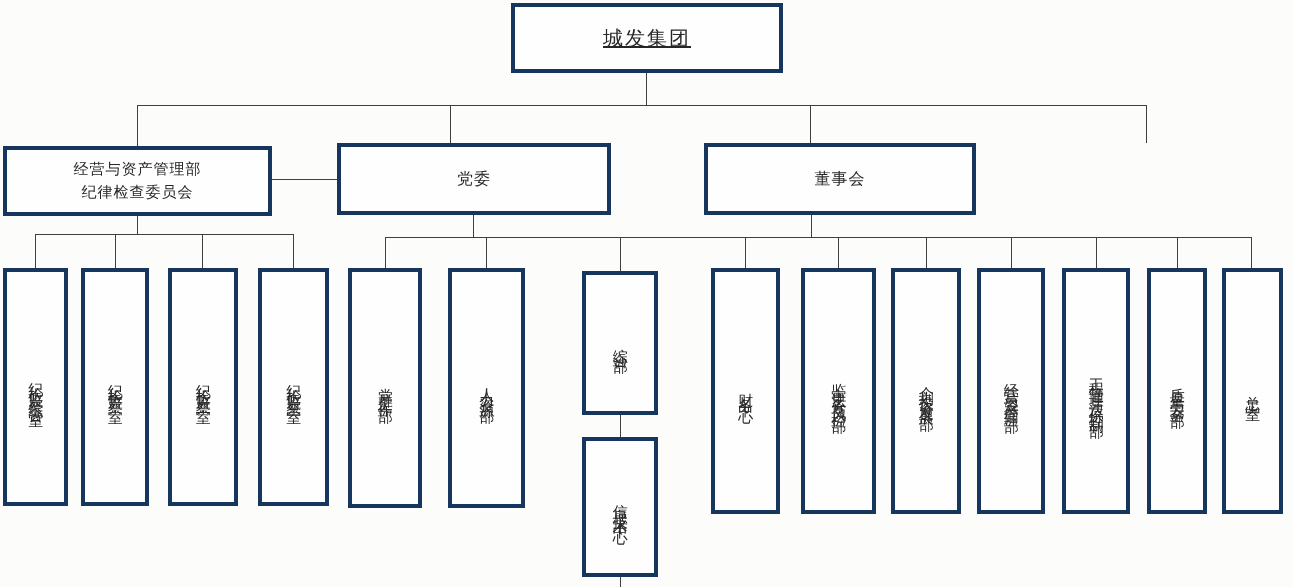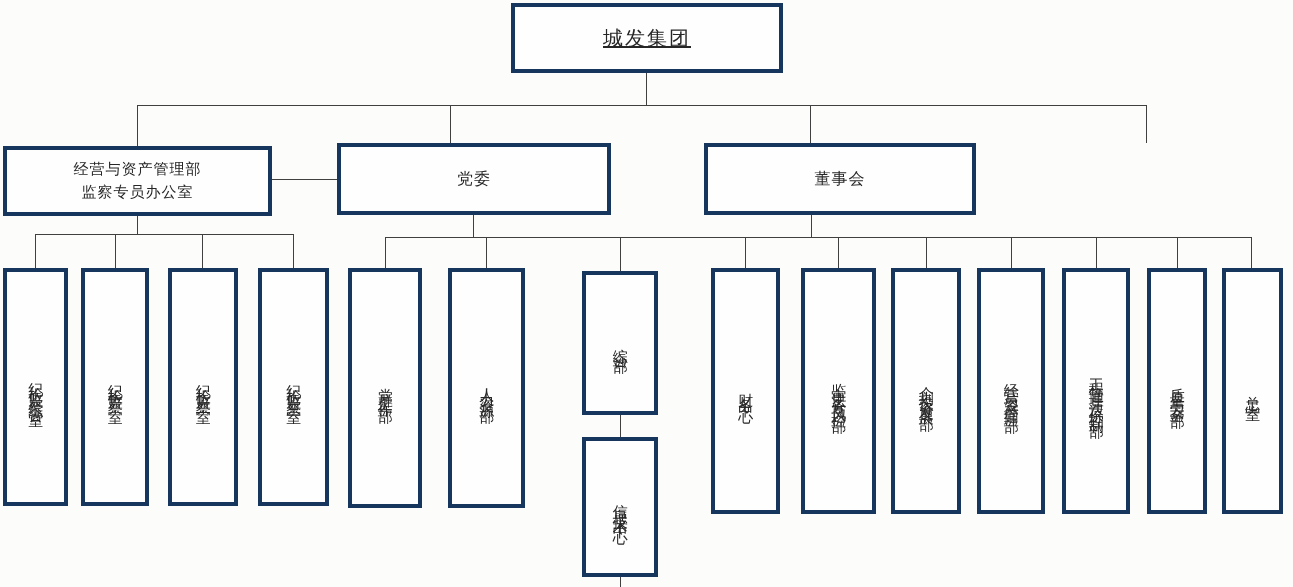--- a/index.html
+++ b/index.html
@@ -75,21 +75,21 @@
 
   <div class="cl v" style="left:620px;top:415px;height:22px"></div>
   <div class="cl v" style="left:620px;top:577px;height:10px"></div>
 
   <div class="node lvl1" style="left:511px;top:3px;width:272px;height:70px">
     <span>城发集团</span>
   </div>
 
   <div class="node two-line" style="left:3px;top:146px;width:269px;height:70px">
     <span>经营与资产管理部</span>
-    <span>监察专员办公室</span>
+    <span>纪律检查委员会</span>
   </div>
   <div class="node lvl2" style="left:337px;top:143px;width:274px;height:72px">
     <span>党委</span>
   </div>
   <div class="node lvl2" style="left:704px;top:143px;width:272px;height:72px">
     <span>董事会</span>
   </div>
 
   <div class="node" style="left:3px;top:268px;width:65px;height:238px">
     <span class="vtext">纪检监察综合室</span>

